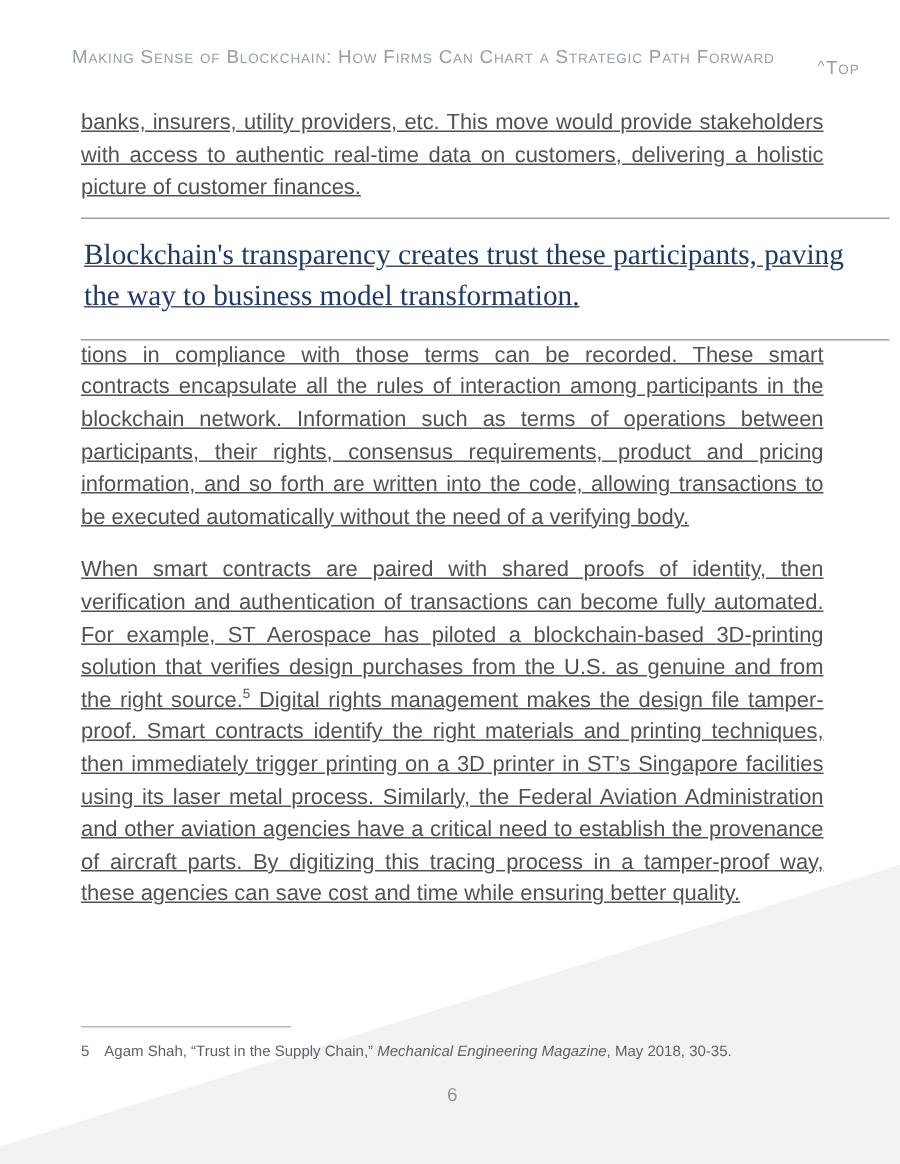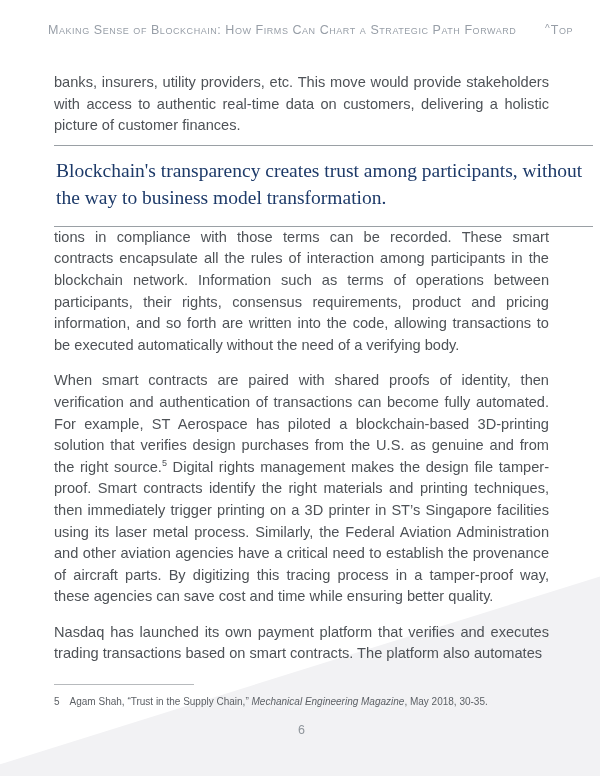--- a/index.html
+++ b/index.html
@@ -37,34 +37,36 @@
     font-variant:small-caps;
     color:var(--header-text,#979ea7);
     font-size:12.5px;letter-spacing:0.55px;
     white-space:nowrap;
   }
   .top-link{
     color:var(--header-text,#979ea7);
     text-decoration:none;cursor:pointer;
     font-variant:small-caps;font-size:12.5px;letter-spacing:0.55px;
     margin-left:24px;
+    margin-top:15px;
   }
   .top-link .caret{
     display:inline-block;
     font-size:10px;
     transform:translateY(-2px);
     margin-right:1px;
     letter-spacing:0;
   }
   
   .content{
     position:absolute;left:54px;right:51px;top:72px;
     color:var(--body-text,#4e5257);
     font-size:14.6px;line-height:21.6px;
     text-align:justify;
+    text-decoration:underline;
   }
   .content p{margin:0 0 14px 0;}
   .p2-row{display:flex;align-items:flex-start;}
   .p2-left{width:216px;flex:0 0 216px;margin-right:17px;}
   .pullquote{
     flex:1 1 auto;
     margin-right:-44px;
     border-top:1px solid var(--rule-gray,#9aa0a5);
     border-bottom:1px solid var(--rule-gray,#9aa0a5);
     padding:11px 2px 14px 2px;
@@ -108,29 +110,28 @@
       <a class="top-link">
         <span class="caret">^</span><span>Top</span>
       </a>
     </div>
 
     <div class="content">
       <p>banks, insurers, utility providers, etc. This move would provide stakeholders with access to authentic real-time data on customers, delivering a holistic picture of customer finances.</p>
 
       <div class="p2-row">
         <aside class="pullquote">
-          <p>Blockchain's transparency creates trust among participants, without the way to business model transformation.</p>
+          <p>Blockchain's transparency creates trust these participants, paving the way to business model transformation.</p>
         </aside>
       </div>
 
       <p class="cont">tions in compliance with those terms can be recorded. These smart contracts encapsulate all the rules of interaction among participants in the blockchain network. Information such as terms of operations between participants, their rights, consensus requirements, product and pricing information, and so forth are written into the code, allowing transactions to be executed automatically without the need of a verifying body.</p>
 
       <p><span>When smart contracts are paired with shared proofs of identity, then verification and authentication of transactions can become fully automated. For example, ST Aerospace has piloted a blockchain-based 3D-printing solution that verifies design purchases from the U.S. as genuine and from the right source.</span><sup class="fnref">5</sup><span> Digital rights management makes the design file tamper-proof. Smart contracts identify the right materials and printing techniques, then immediately trigger printing on a 3D printer in ST’s Singapore facilities using its laser metal process. Similarly, the Federal Aviation Administration and other aviation agencies have a critical need to establish the provenance of aircraft parts. By digitizing this tracing process in a tamper-proof way, these agencies can save cost and time while ensuring better quality.</span></p>
 
-      <p>Nasdaq has launched its own payment platform that verifies and executes trading transactions based on smart contracts. The platform also automates</p>
     </div>
 
     <div class="ftr">
       <div class="fn-rule"></div>
       <p class="footnote"><span class="fn-num">5</span><span>Agam Shah, “Trust in the Supply Chain,” </span><em>Mechanical Engineering Magazine</em><span>, May 2018, 30-35.</span></p>
       <div class="page-number">6</div>
     </div>
   </div>
 </div>
 

